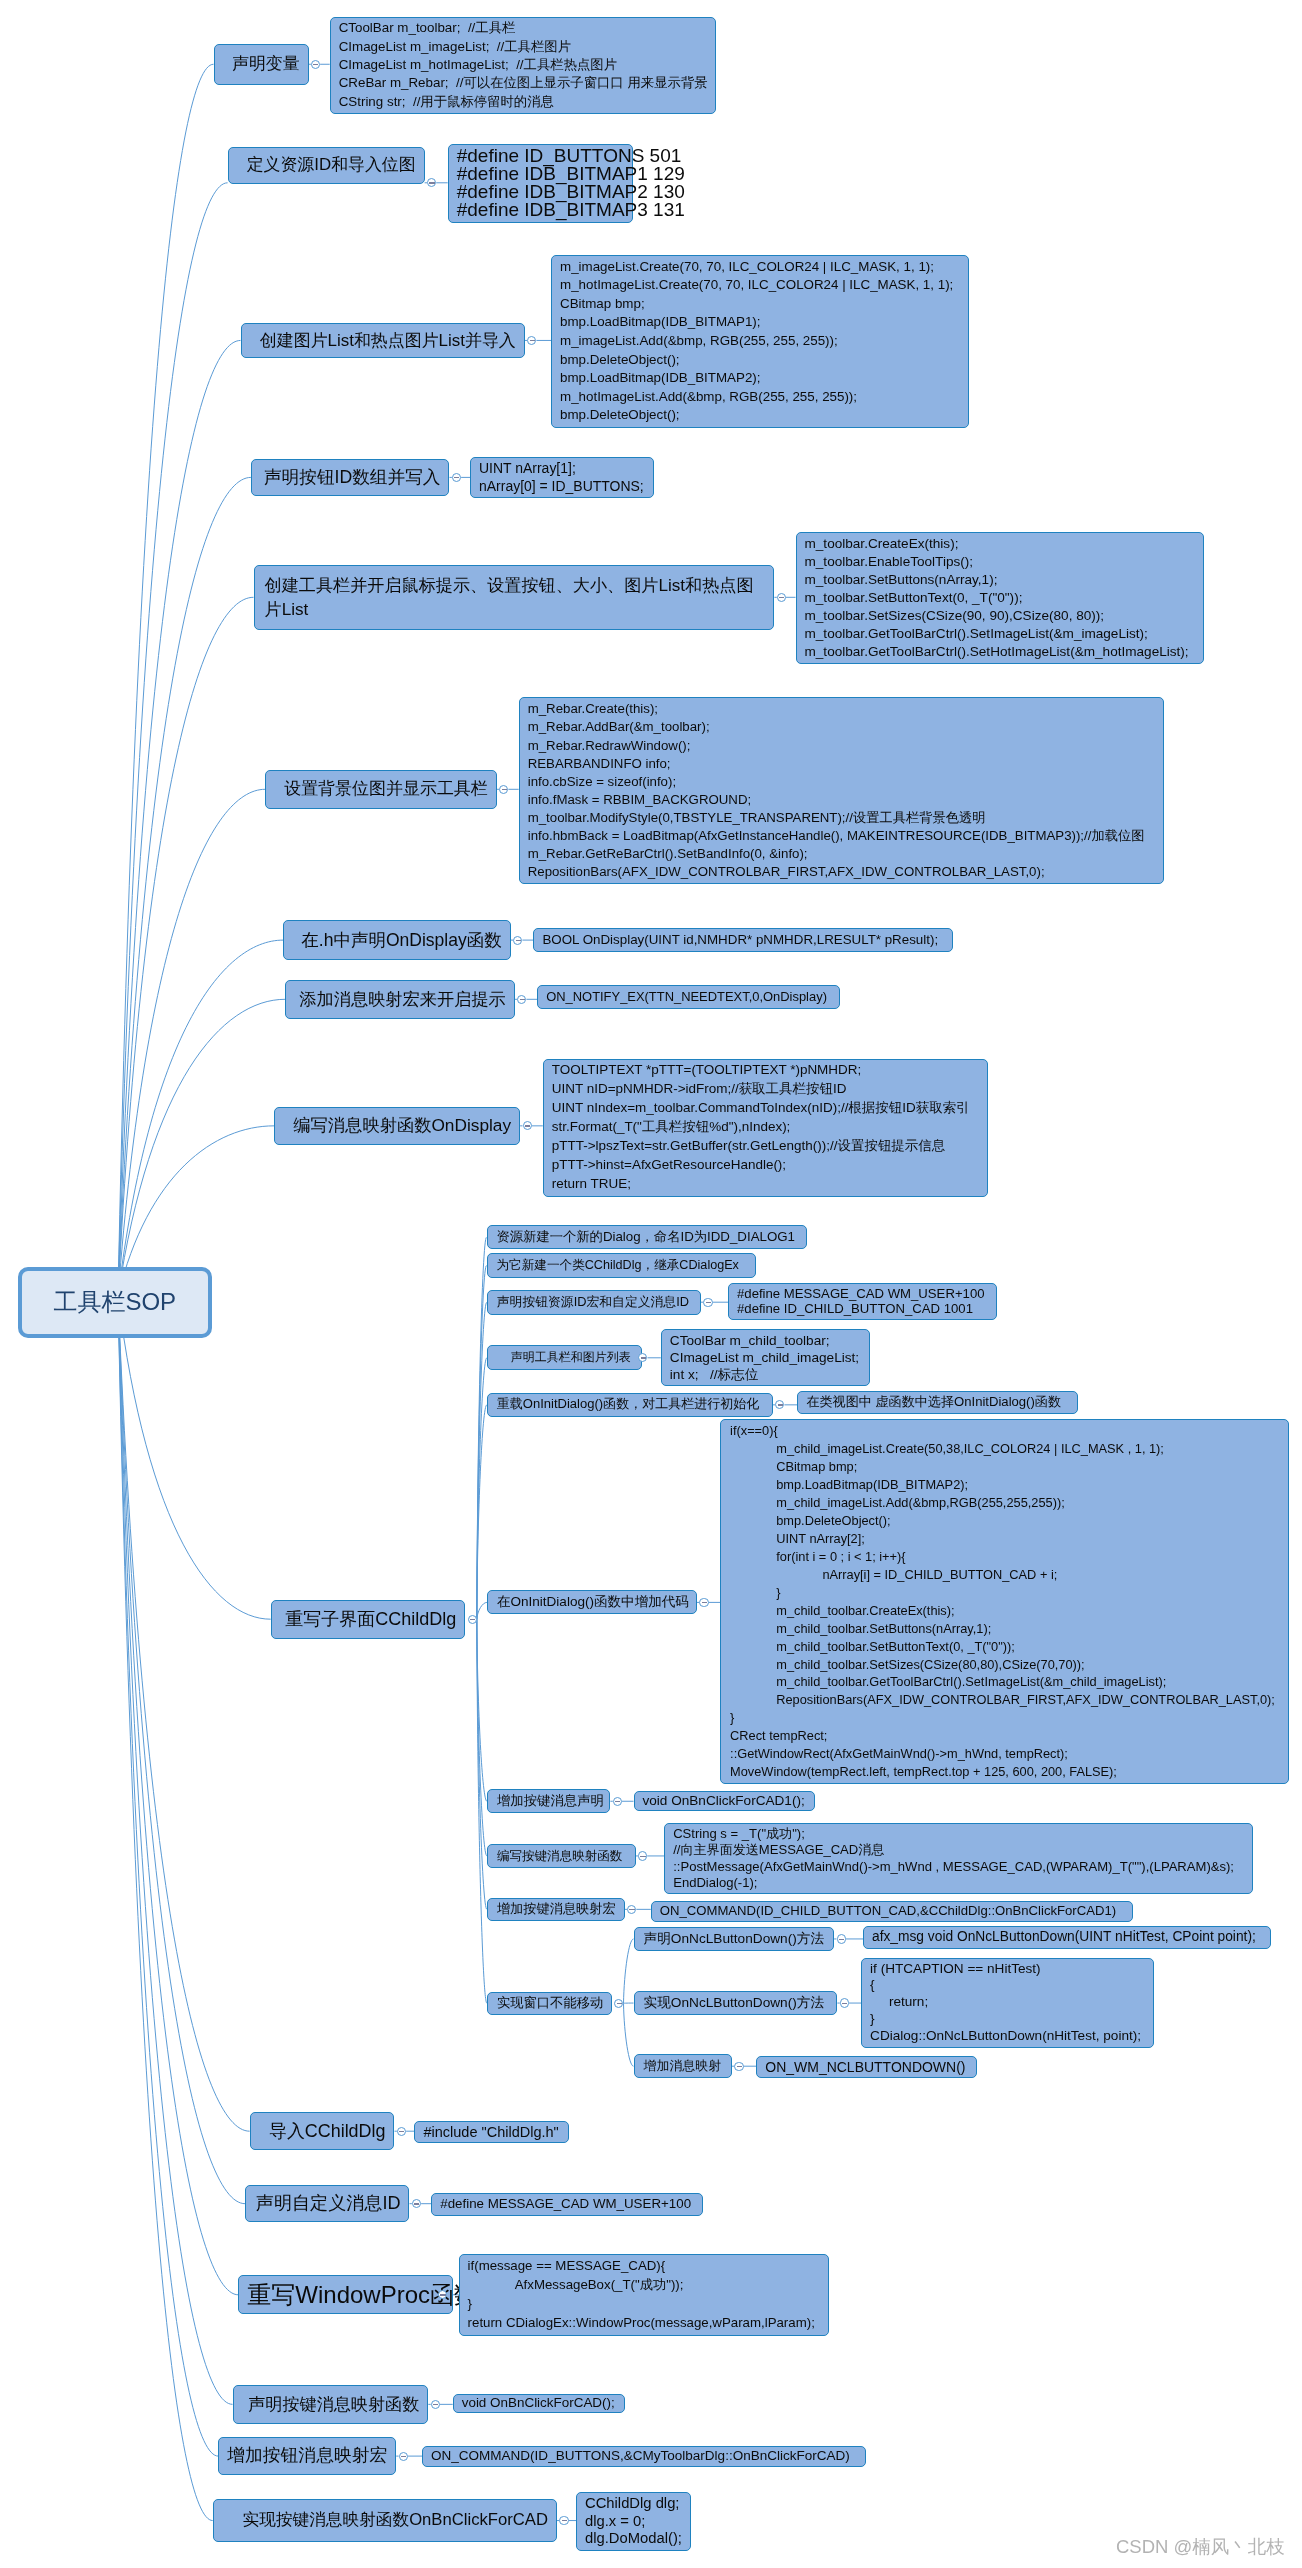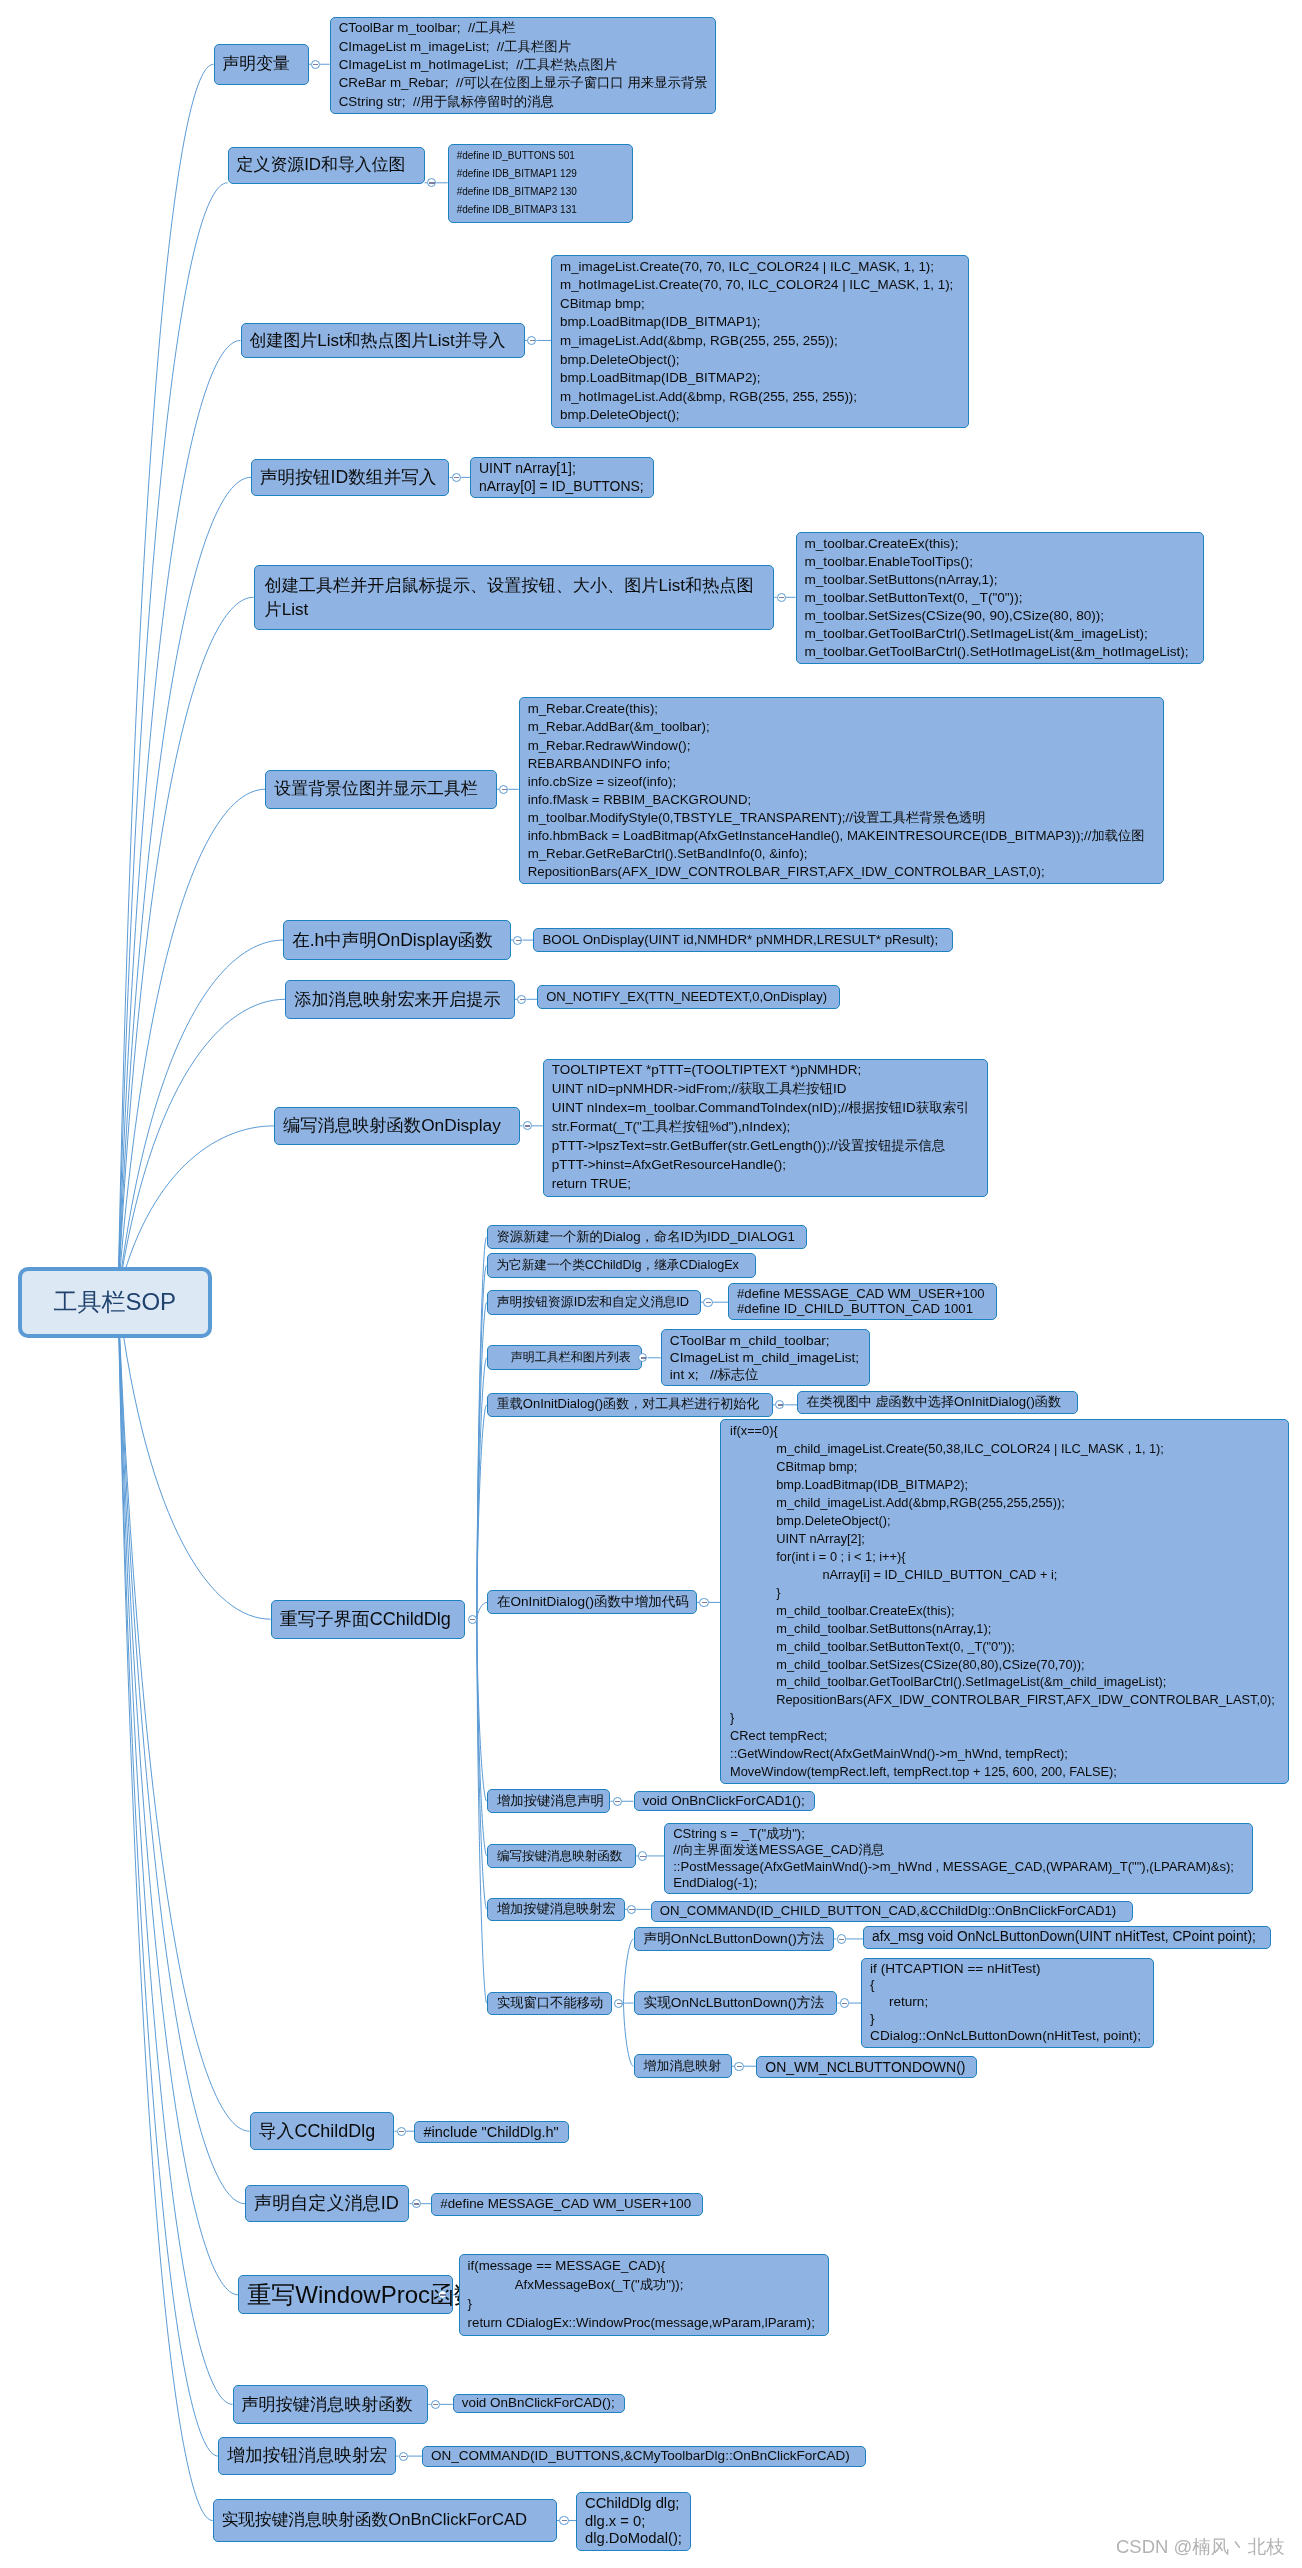--- a/index.html
+++ b/index.html
@@ -6,21 +6,21 @@
 html,body{margin:0;padding:0;background:#ffffff;}
 body{width:1302px;height:2568px;overflow:hidden;
  font-family:"Liberation Sans","DejaVu Sans",sans-serif;
  -webkit-font-smoothing:antialiased;}
 #canvas{position:relative;width:1302px;height:2568px;background:#ffffff;}
 #links{position:absolute;left:0;top:0;width:1302px;height:2568px;}
 .node{position:absolute;box-sizing:border-box;background:#8fb3e2;
  border:1.3px solid #1f82c0;border-radius:5px;color:#0b0b0b;
  display:flex;align-items:center;white-space:pre;overflow:visible;}
 .node .txt{display:block;width:100%;}
-.node.c{justify-content:center;text-align:left;}
+.node.c{justify-content:center;text-align:right;}
 .node.root{background:#dde8f5;border:4px solid #5b9bd5;border-radius:10px;
  color:#20436e;font-weight:normal;justify-content:center;text-align:center;z-index:5;}
 .tg{position:absolute;box-sizing:border-box;width:9.2px;height:9.2px;
  border-radius:50%;background:#ffffff;border:1px solid #5a9bd4;z-index:4;}
 .tg i{position:absolute;left:1.4px;top:3.2px;width:5.2px;height:1.3px;
  background:#7b7f9d;display:block;}
 .wm{position:absolute;color:#b3b3b3;white-space:pre;z-index:6;}
 </style>
 </head>
 <body>
@@ -108,21 +108,21 @@
       <path d="M623.5,2003.25 C624.1,2034.7250000000001 629,2066.2000000000003 633.5,2066.2000000000003" fill="none" stroke="#5b9bd5" stroke-width="1"></path>
     </svg>
   <div class="node root" style="left:17.6px;top:1266.5px;width:194.3px;height:71.3px;font-size:24px"><span class="txt">工具栏SOP</span></div>
   <div class="node c" style="left:213.5px;top:44px;width:95px;height:40.5px;font-size:16.85px;line-height:22.5px;padding:0 8px"><span class="txt">声明变量</span></div>
   <div class="node" style="left:329.7px;top:16.5px;width:386.4px;height:97.4px;font-size:13.37px;line-height:18.28px;padding:0 8px"><span class="txt">CToolBar m_toolbar;  //工具栏
 CImageList m_imageList;  //工具栏图片
 CImageList m_hotImageList;  //工具栏热点图片
 CReBar m_Rebar;  //可以在位图上显示子窗口口 用来显示背景
 CString str;  //用于鼠标停留时的消息</span></div>
   <div class="node c" style="left:227.6px;top:147px;width:197px;height:37.2px;font-size:16.9px;line-height:22.5px;padding:0 8px"><span class="txt">定义资源ID和导入位图</span></div>
-  <div class="node" style="left:447.7px;top:143.8px;width:185.3px;height:78.8px;font-size:10px;line-height:18.2px;padding:0 8px"><span class="txt">#define ID_BUTTONS 501
+  <div class="node" style="left:447.7px;top:143.8px;width:185.3px;height:78.8px;font-size:19px;line-height:18.2px;padding:0 8px"><span class="txt">#define ID_BUTTONS 501
 #define IDB_BITMAP1 129
 #define IDB_BITMAP2 130
 #define IDB_BITMAP3 131</span></div>
   <div class="node c" style="left:240.5px;top:322.9px;width:284.3px;height:35.1px;font-size:16.95px;line-height:21.25px;padding:0 8px"><span class="txt">创建图片List和热点图片List并导入</span></div>
   <div class="node" style="left:551px;top:254.7px;width:417.5px;height:173.3px;font-size:13.36px;line-height:18.59px;padding:0 8px"><span class="txt">m_imageList.Create(70, 70, ILC_COLOR24 | ILC_MASK, 1, 1);
 m_hotImageList.Create(70, 70, ILC_COLOR24 | ILC_MASK, 1, 1);
 CBitmap bmp;
 bmp.LoadBitmap(IDB_BITMAP1);
 m_imageList.Add(&amp;bmp, RGB(255, 255, 255));
 bmp.DeleteObject();

